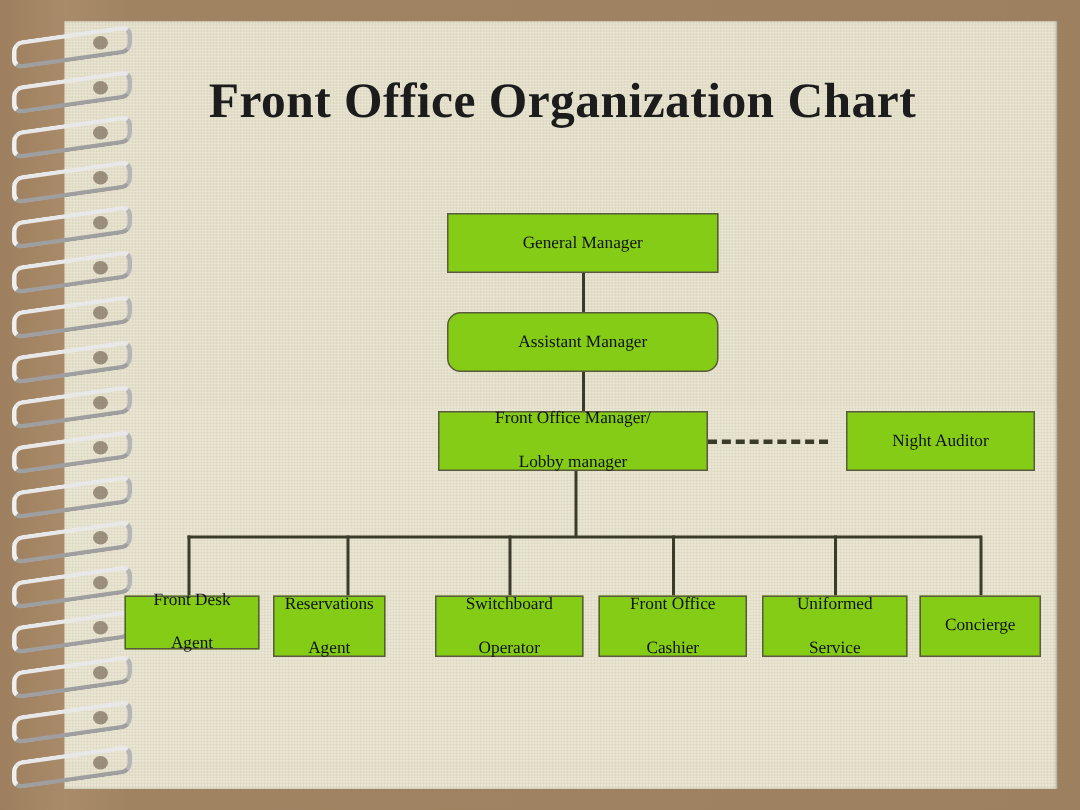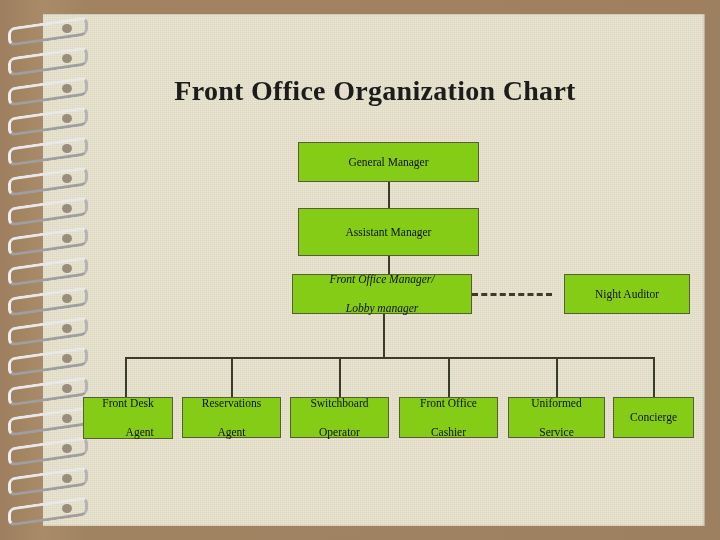--- a/index.html
+++ b/index.html
@@ -79,26 +79,25 @@
   }
 
   
   .title {
     position: absolute;
     left: 60px;
     top: 50px;
     width: 630px;
     text-align: center;
     font-family: "Liberation Serif", serif;
-    font-size: 28px;
+    font-size: 33px;
     font-weight: bold;
     color: #1c1c1c;
     letter-spacing: 0.3px;
     white-space: nowrap;
-    margin-top: 25px;
   }
 
   
   .node {
     position: absolute;
     background: #84cc16;
     border: 1px solid #5a5a3c;
     box-sizing: border-box;
     display: flex;
     align-items: center;
@@ -219,43 +218,43 @@
   <div class="vline" style="left:231px; top:357px; height:40px;"></div>
   <div class="vline" style="left:339px; top:357px; height:40px;"></div>
   <div class="vline" style="left:448px; top:357px; height:40px;"></div>
   <div class="vline" style="left:556px; top:357px; height:40px;"></div>
   <div class="vline" style="left:653px; top:357px; height:40px;"></div>
 
   <div class="node" style="left:298px; top:142px; width:181px; height:40px;">
     <span>General Manager</span>
   </div>
 
-  <div class="node" style="left:298px; top:208px; width:181px; height:48px;">
+  <div class="node" style="left:298px; top:208px; width:181px; height:40px;border-radius:9px;">
     <span>Assistant Manager</span>
   </div>
 
-  <div class="node" style="left:292px; top:274px; width:180px; height:40px;font-style:italic;">
+  <div class="node" style="left:292px; top:274px; width:180px; height:40px;">
     <span>
       <span>Front Office Manager/</span><br>
       <span>Lobby manager</span>
     </span>
   </div>
 
   <div class="node" style="left:552px; top:274px; width:126px; height:40px;margin-left:12px;">
     <span>Night Auditor</span>
   </div>
 
-  <div class="node" style="left:83px; top:397px; width:90px; height:42px;text-align:right;">
+  <div class="node" style="left:83px; top:397px; width:90px; height:36px;">
     <span>
       <span>Front Desk</span><br>
       <span>Agent</span>
     </span>
   </div>
 
-  <div class="node" style="left:182px; top:397px; width:99px; height:41px;">
+  <div class="node" style="left:182px; top:397px; width:75px; height:41px;">
     <span>
       <span>Reservations</span><br>
       <span>Agent</span>
     </span>
   </div>
 
   <div class="node" style="left:290px; top:397px; width:99px; height:41px;">
     <span>
       <span>Switchboard</span><br>
       <span>Operator</span>

